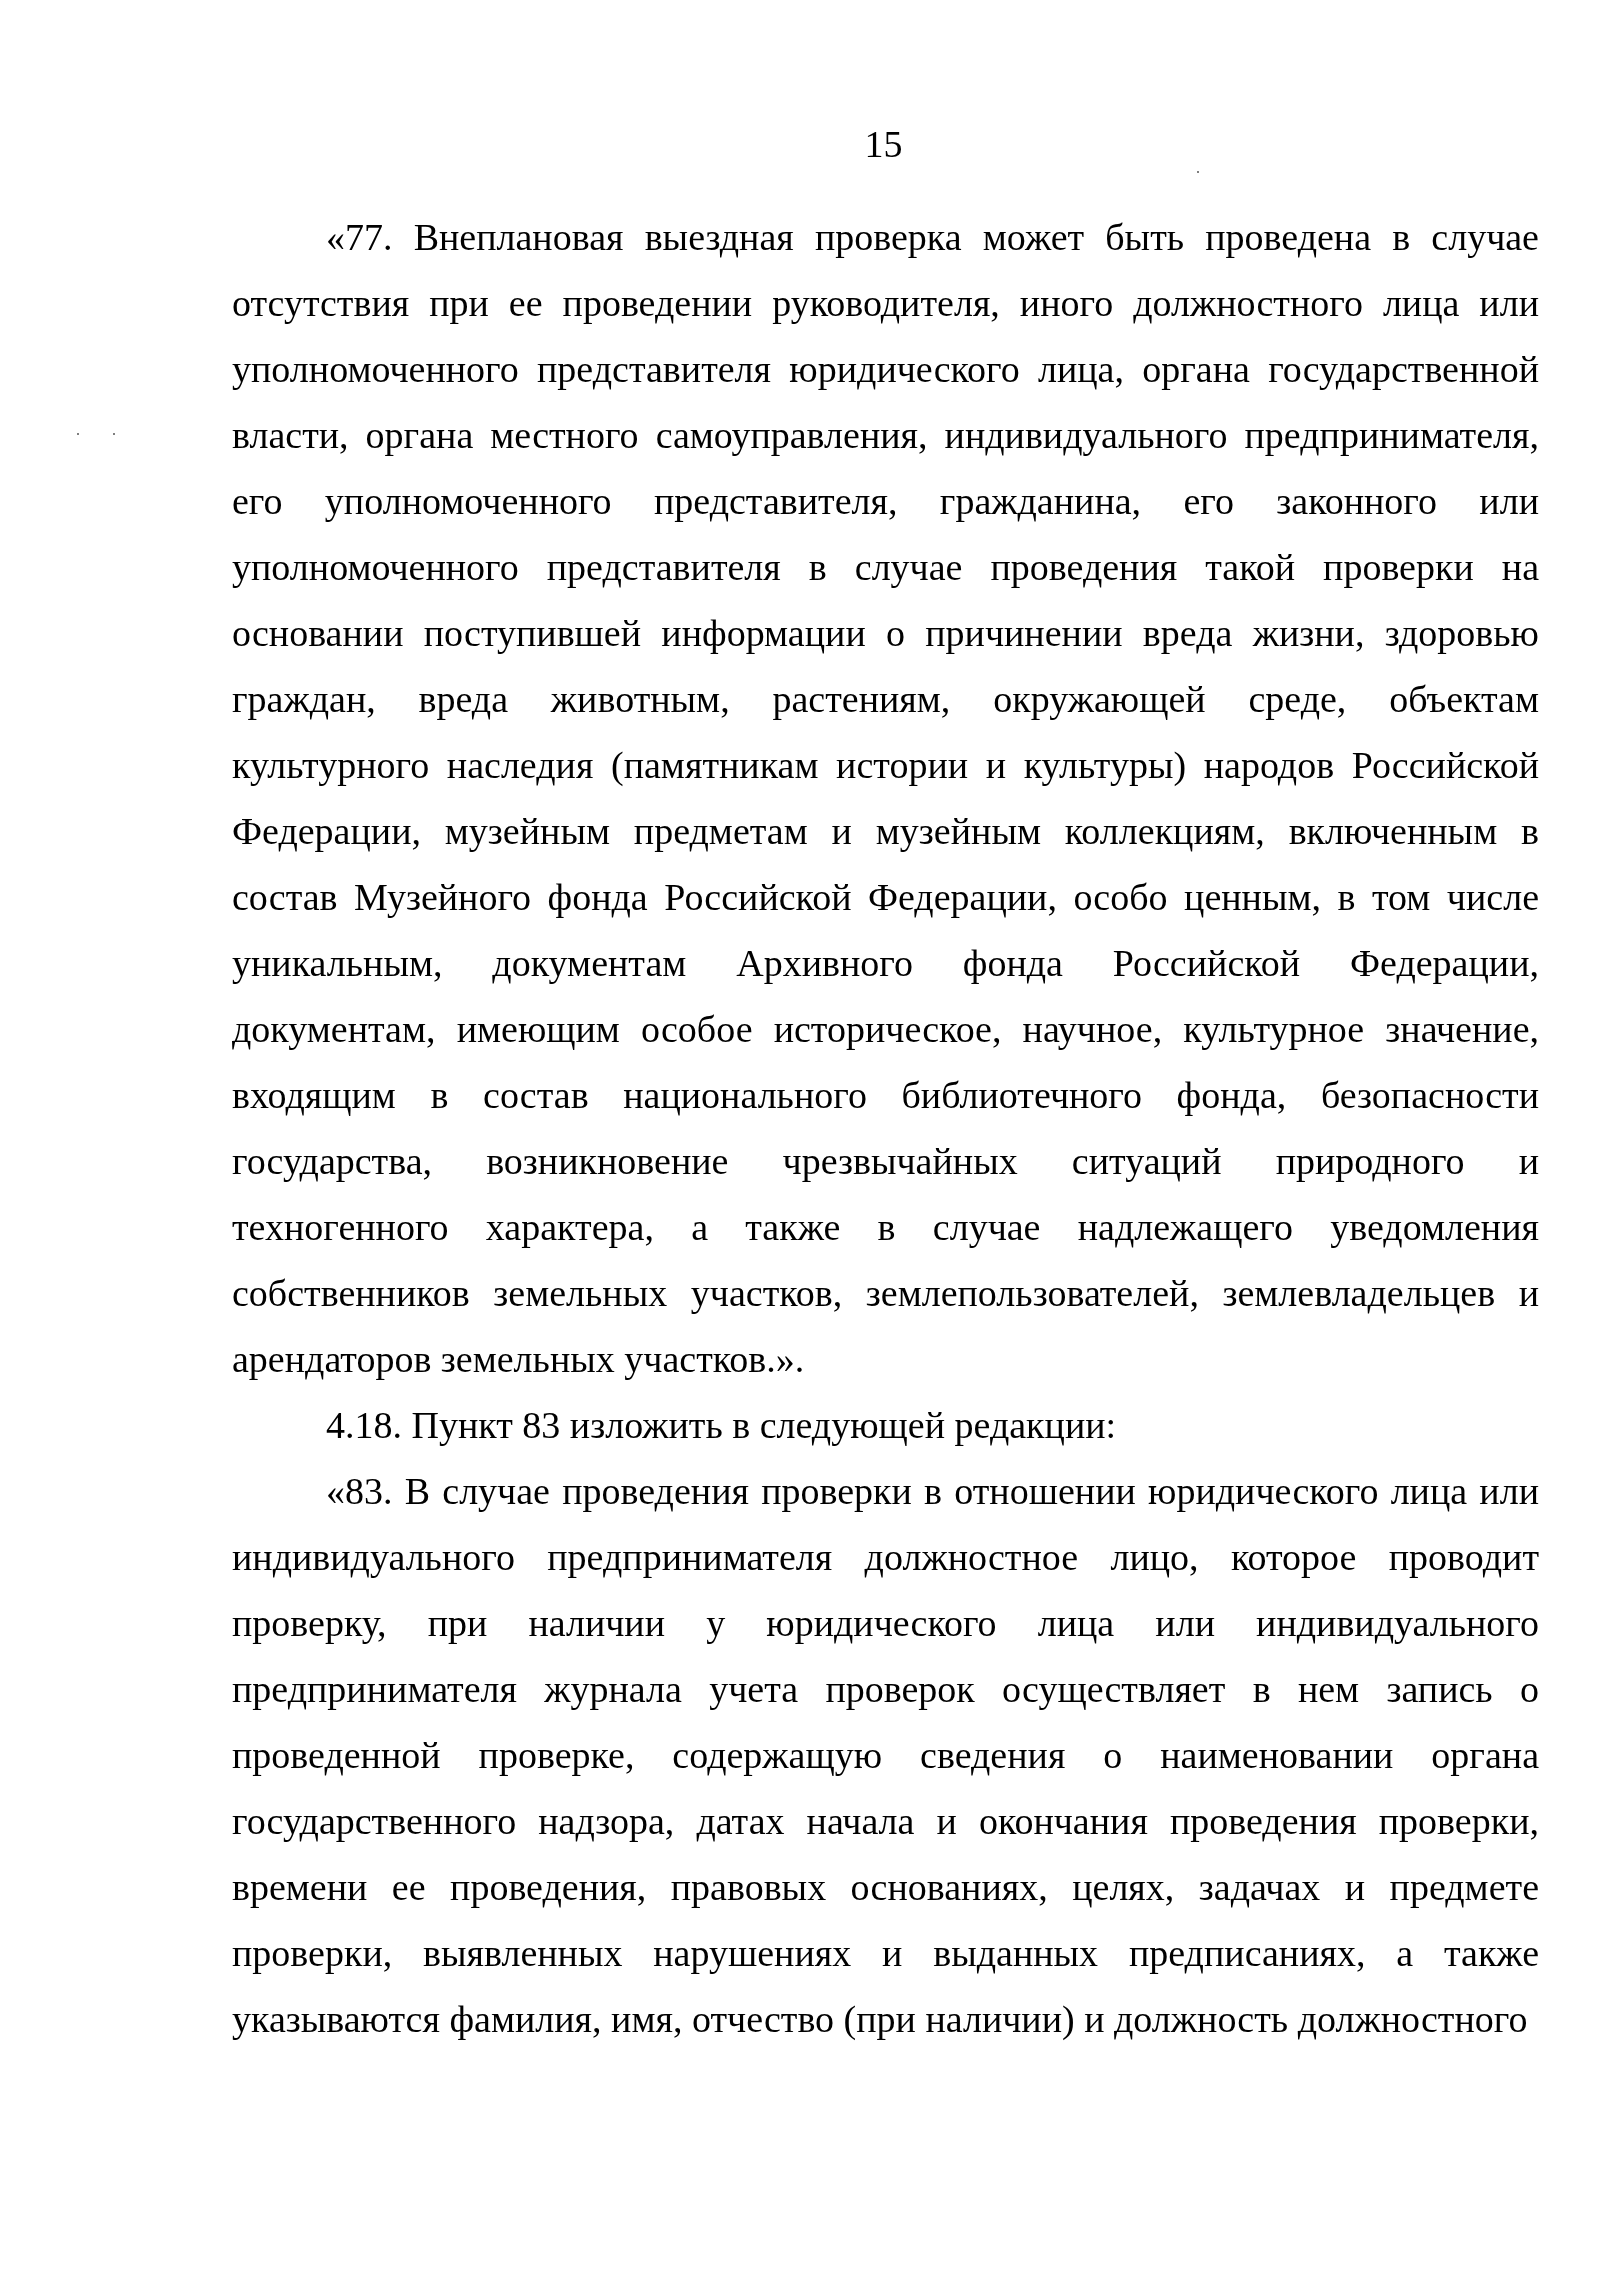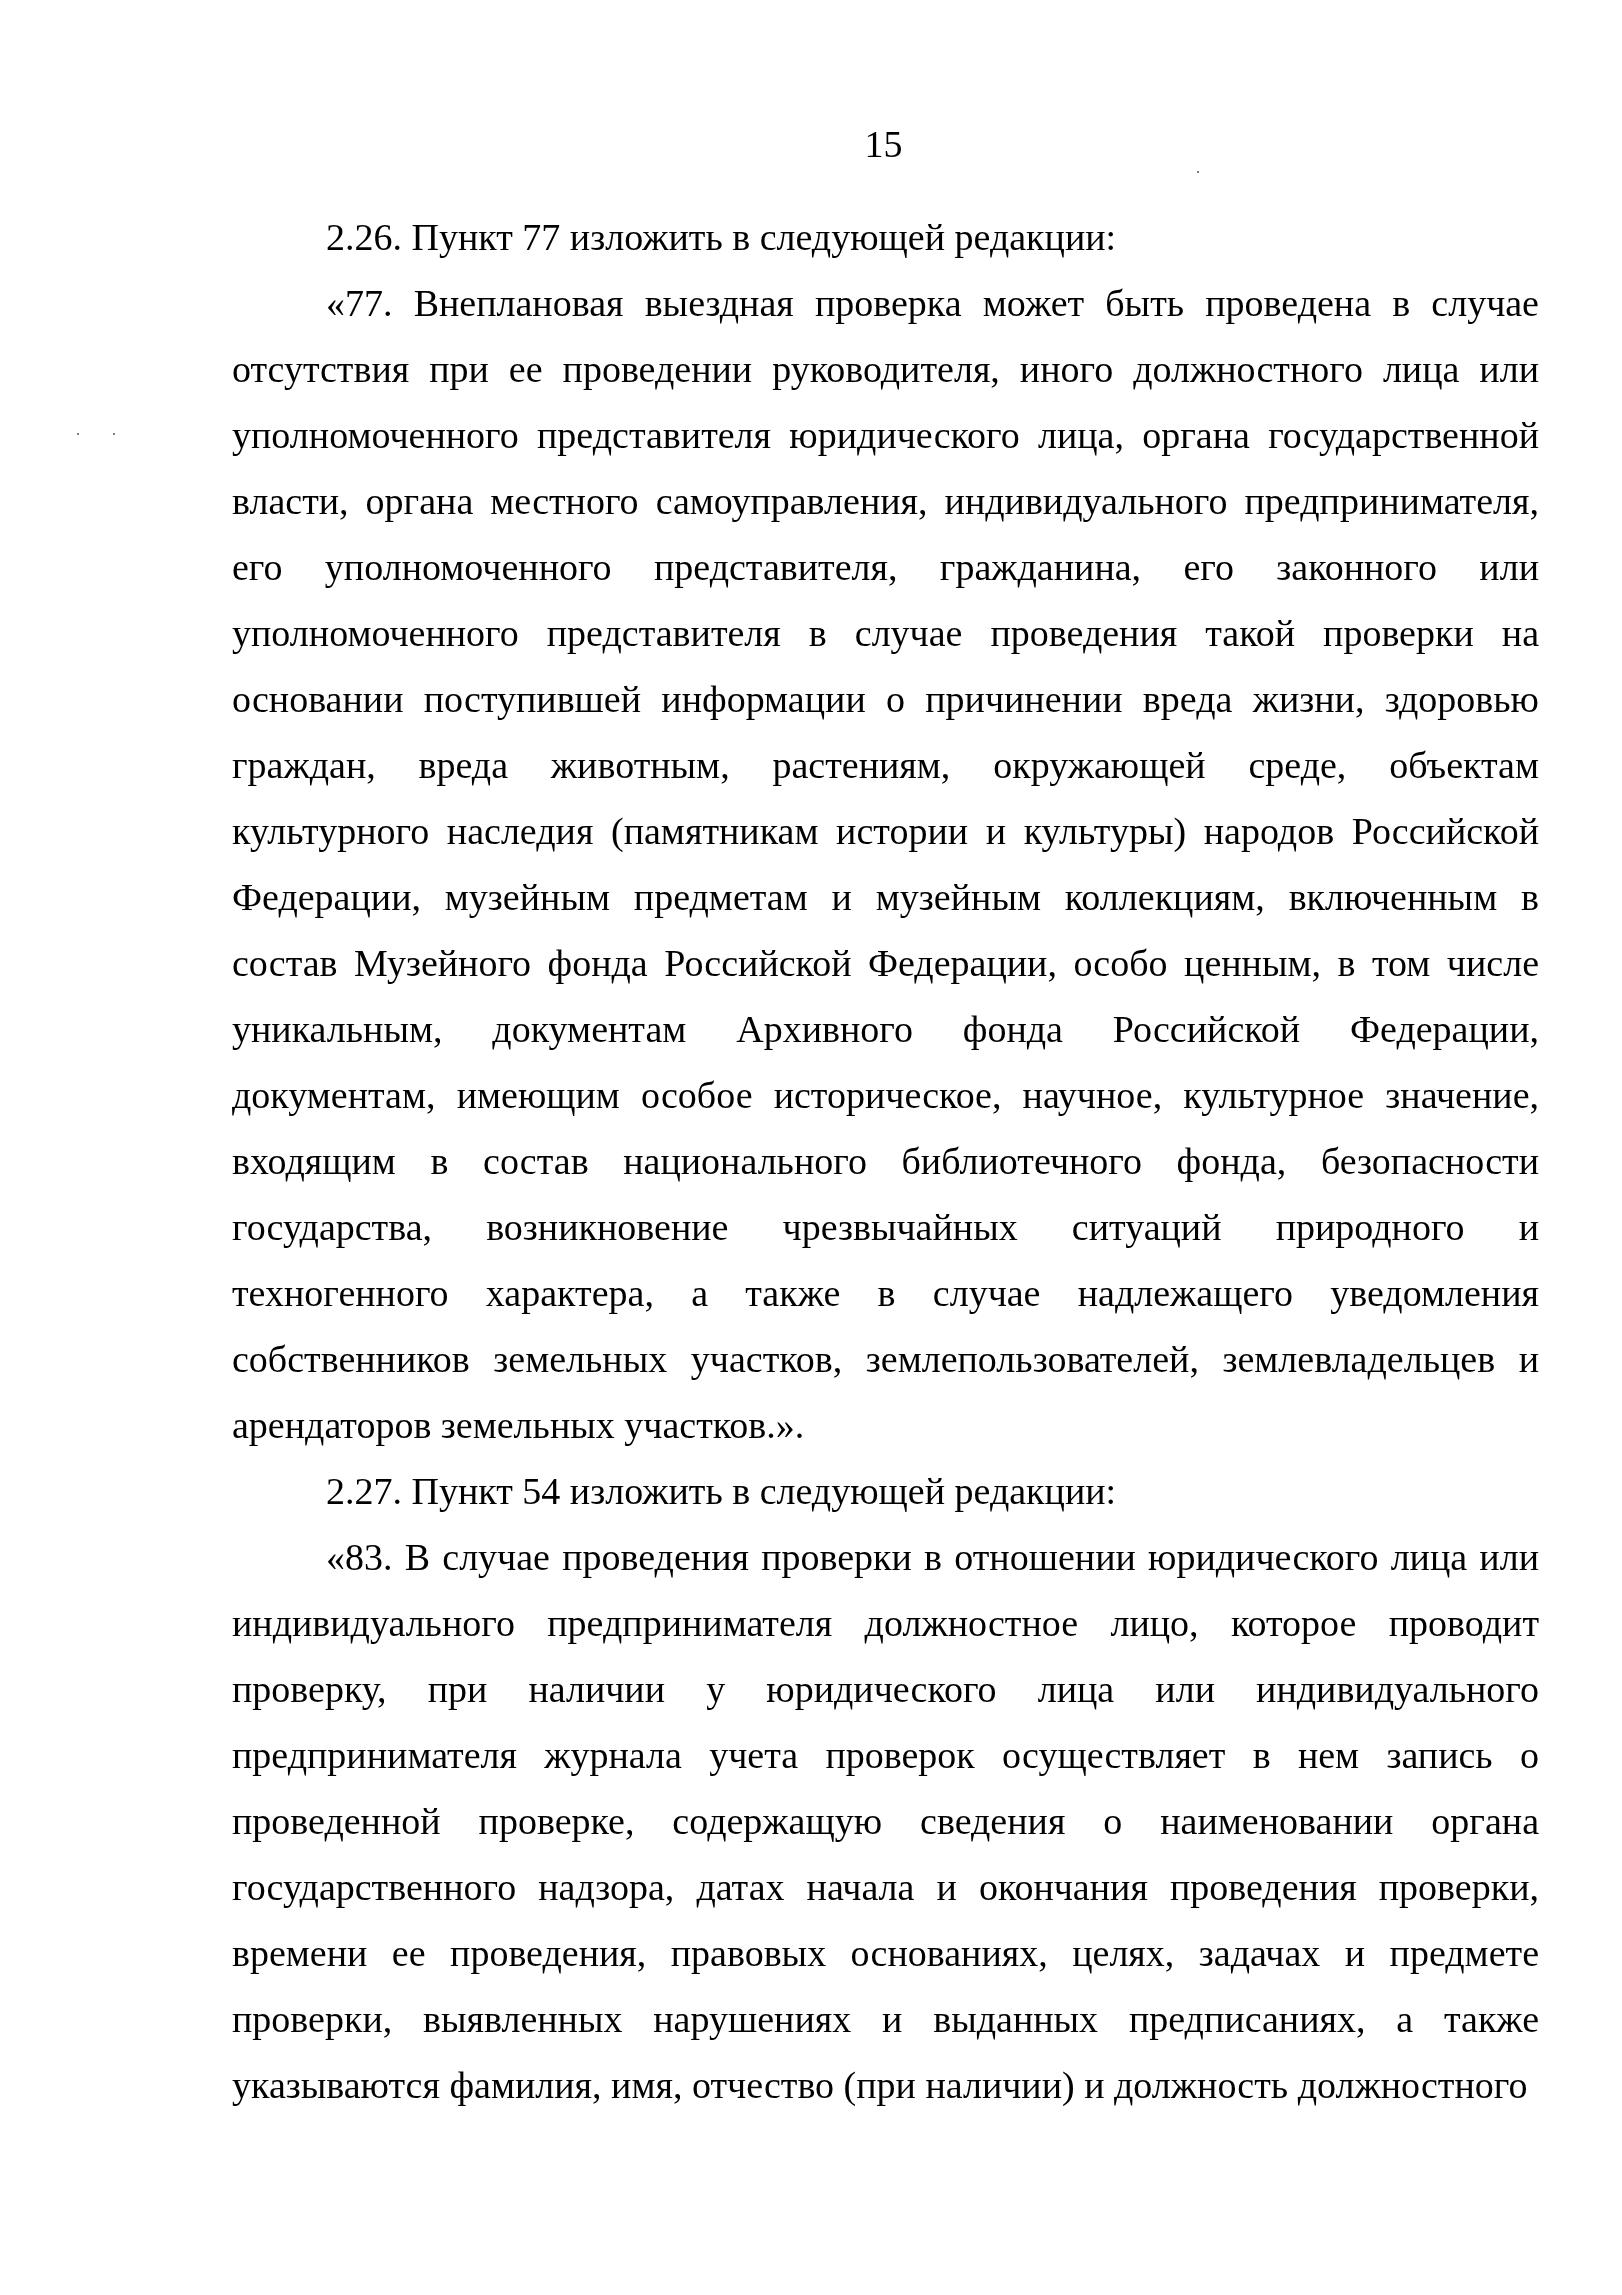--- a/index.html
+++ b/index.html
@@ -44,22 +44,21 @@
     background: #555;
     border-radius: 50%;
   }
 </style>
 </head>
 <body>
 
 <div class="page-number">15</div>
 
 <div class="content">
-  <p class="para">2.26. Пункт 77 изложить в следующей редакции:</p>
   <p class="para">«77. Внеплановая выездная проверка может быть проведена в случае отсутствия при ее проведении руководителя, иного должностного лица или уполномоченного представителя юридического лица, органа государственной власти, органа местного самоуправления, индивидуального предпринимателя, его уполномоченного представителя, гражданина, его законного или уполномоченного представителя в случае проведения такой проверки на основании поступившей информации о причинении вреда жизни, здоровью граждан, вреда животным, растениям, окружающей среде, объектам культурного наследия (памятникам истории и культуры) народов Российской Федерации, музейным предметам и музейным коллекциям, включенным в состав Музейного фонда Российской Федерации, особо ценным, в том числе уникальным, документам Архивного фонда Российской Федерации, документам, имеющим особое историческое, научное, культурное значение, входящим в состав национального библиотечного фонда, безопасности государства, возникновение чрезвычайных ситуаций природного и техногенного характера, а также в случае надлежащего уведомления собственников земельных участков, землепользователей, землевладельцев и арендаторов земельных участков.».</p>
-  <p class="para">2.27. Пункт 54 изложить в следующей редакции:</p>
+  <p class="para">4.18. Пункт 83 изложить в следующей редакции:</p>
   <p class="para">«83. В случае проведения проверки в отношении юридического лица или индивидуального предпринимателя должностное лицо, которое проводит проверку, при наличии у юридического лица или индивидуального предпринимателя журнала учета проверок осуществляет в нем запись о проведенной проверке, содержащую сведения о наименовании органа государственного надзора, датах начала и окончания проведения проверки, времени ее проведения, правовых основаниях, целях, задачах и предмете проверки, выявленных нарушениях и выданных предписаниях, а также указываются фамилия, имя, отчество (при наличии) и должность должностного</p>
 </div>
 
 <div class="speck" style="left:77px; top:433px;"></div>
 <div class="speck" style="left:113px; top:433px;"></div>
 <div class="speck" style="left:1197px; top:171px;"></div>
 
 
 </body></html>

